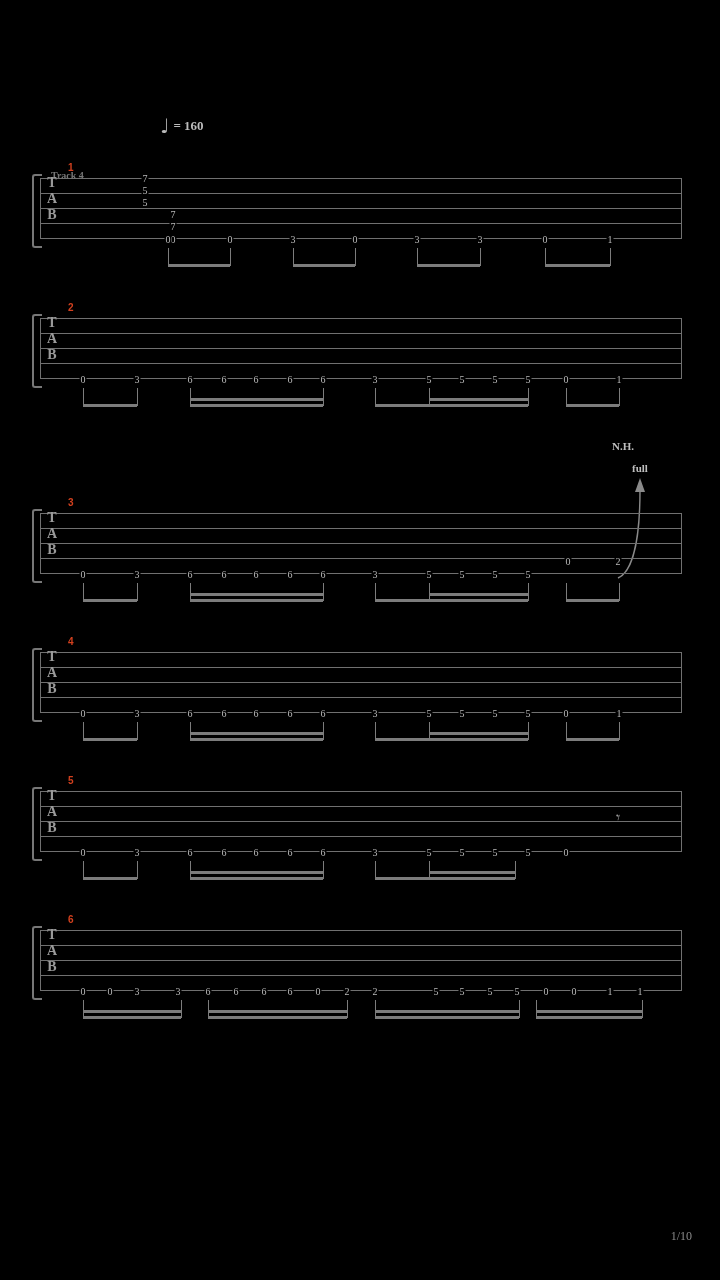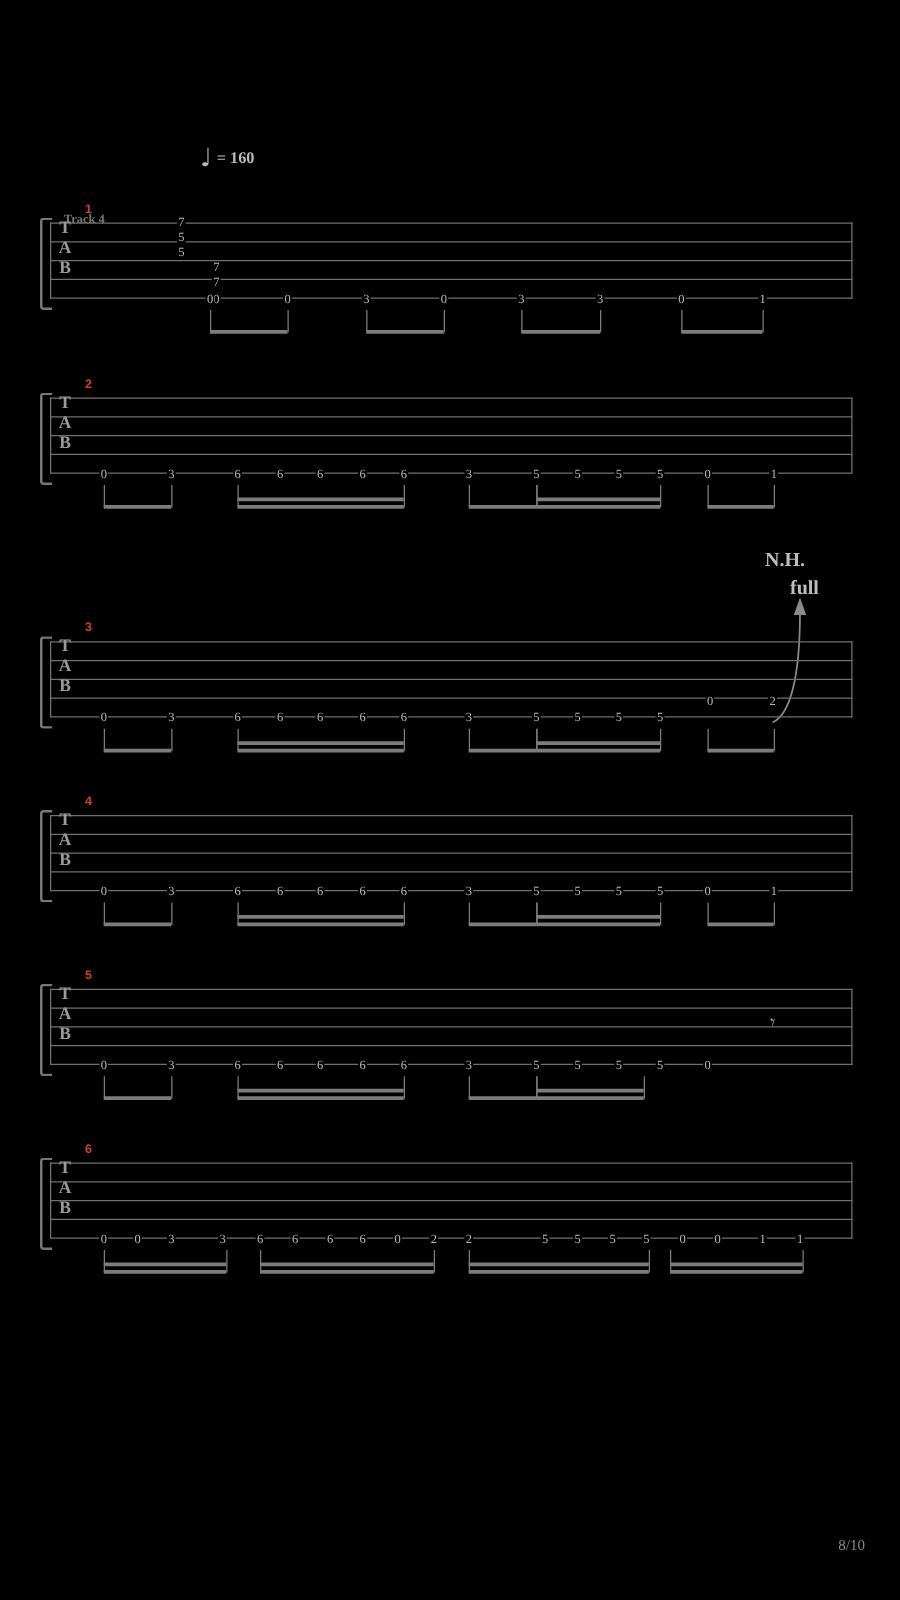--- a/index.html
+++ b/index.html
@@ -155,21 +155,21 @@
   .stem {
     position: absolute;
     width: 1px;
     background: #7c7c7c;
   }
 
   
   .annot {
     position: absolute;
     color: #bdbdbd;
-    font-size: 16px;
+    font-size: 11px;
     font-weight: bold;
     font-family: "Liberation Serif", serif;
   }
 
   .bend-svg { position: absolute; }
 
   .page-number {
     position: absolute;
     right: 28px;
     bottom: 36px;
@@ -484,14 +484,14 @@
           <div class="stem" style="left: 479px; top: 70px; height: 18px;"></div>
           <div class="beam" style="left: 335px; top: 80px; width: 144px;"></div>
           <div class="beam" style="left: 496px; top: 86px; width: 106px;"></div>
           <div class="stem" style="left: 496px; top: 70px; height: 18px;"></div>
           <div class="stem" style="left: 602px; top: 70px; height: 18px;"></div>
           <div class="beam" style="left: 496px; top: 80px; width: 106px;"></div>
         </div>
       </div>
     </div>
 
-  <div class="page-number">8/10</div>
+  <div class="page-number">1/10</div>
 </div>
 
 </body></html>

